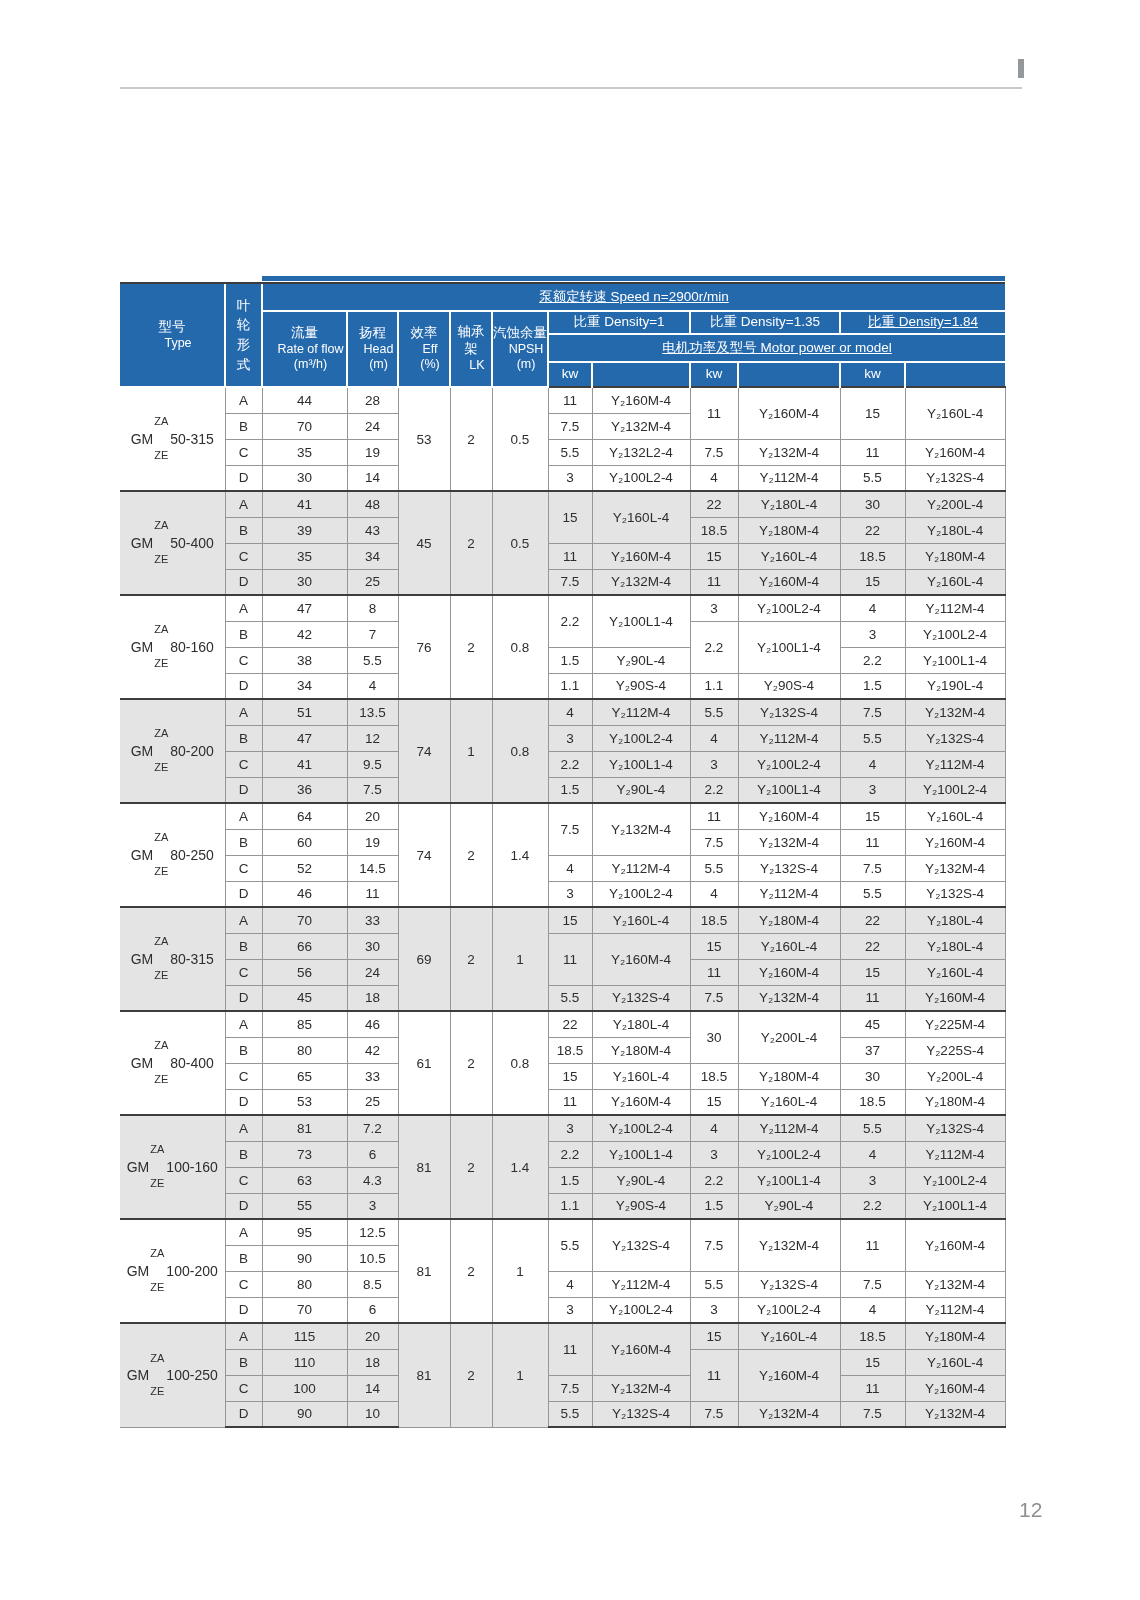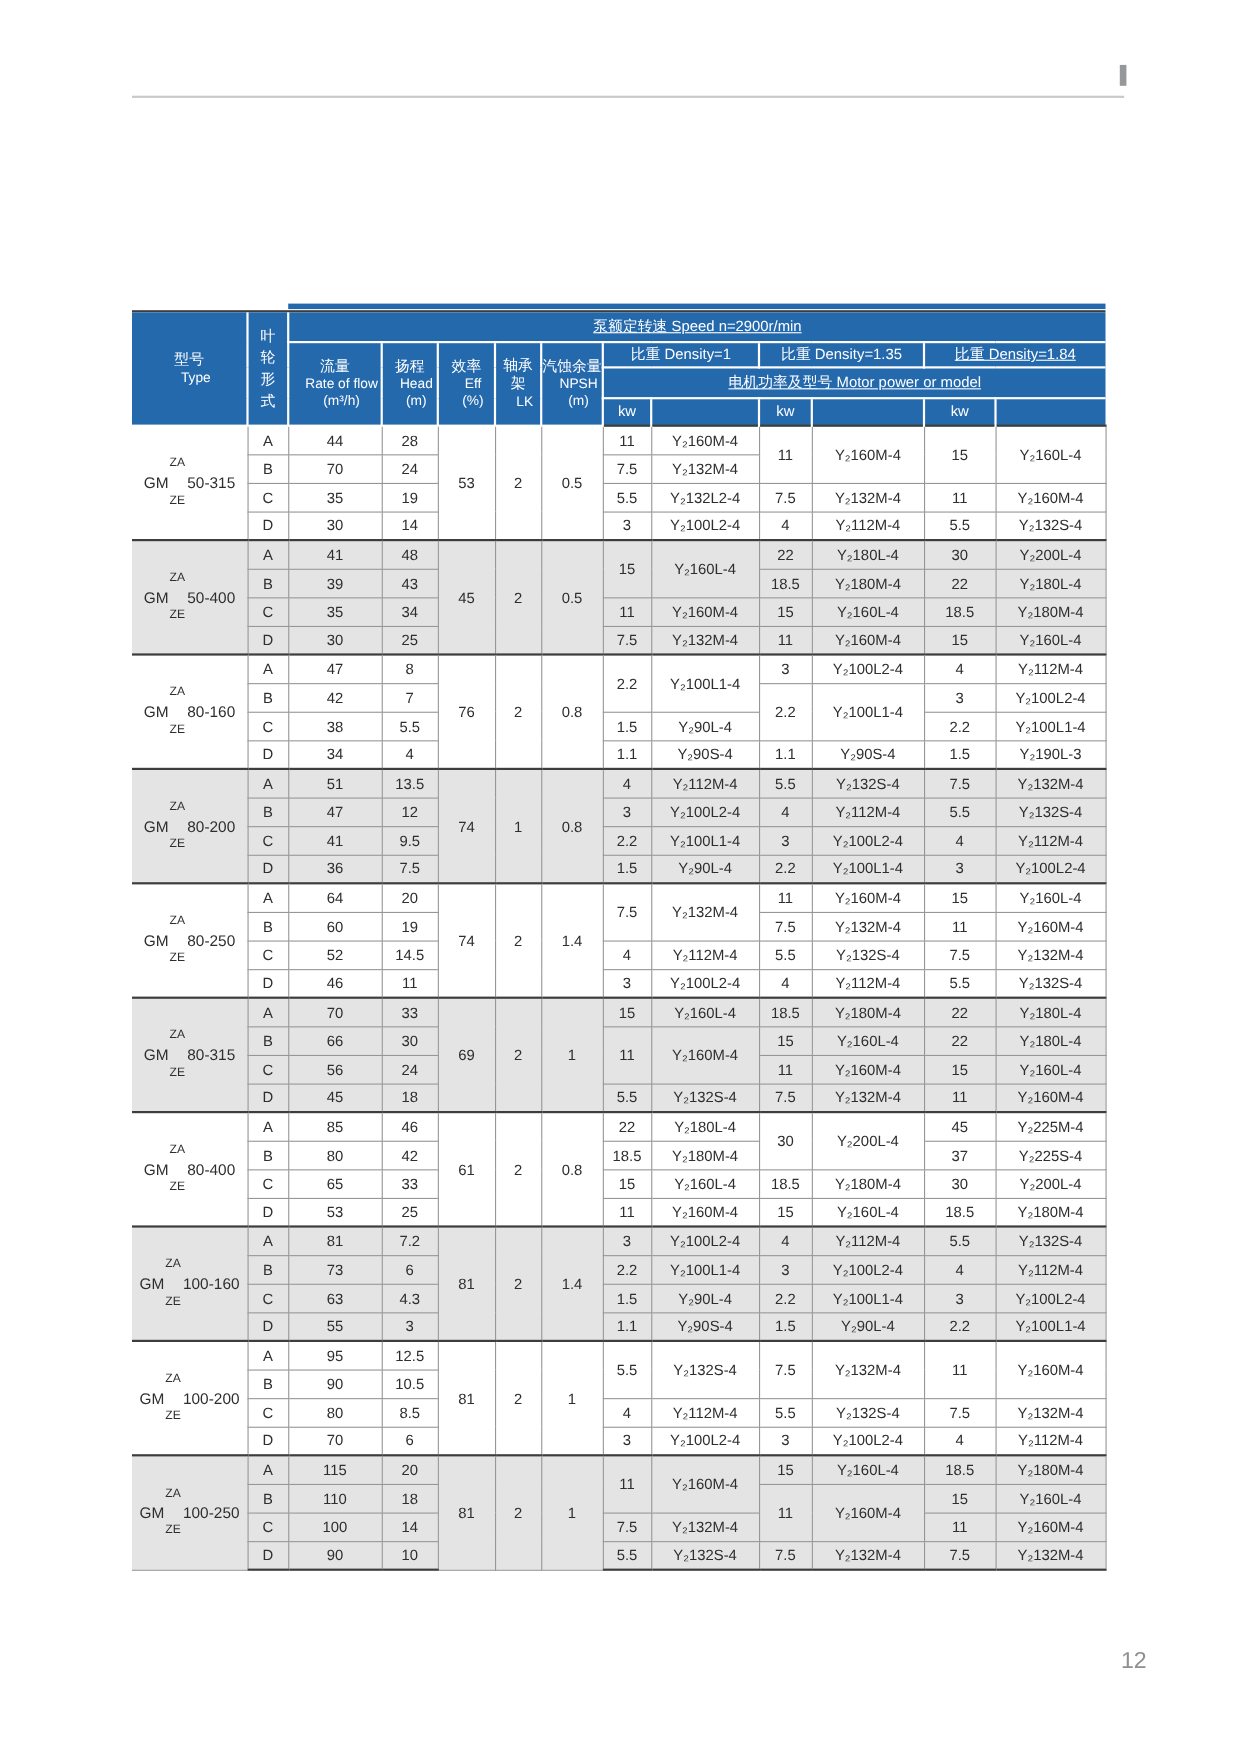--- a/index.html
+++ b/index.html
@@ -279,21 +279,21 @@
         </tr>
         <tr>
           <td>D</td>
           <td>34</td>
           <td>4</td>
           <td>1.1</td>
           <td>Y₂90S-4</td>
           <td>1.1</td>
           <td>Y₂90S-4</td>
           <td>1.5</td>
-          <td>Y₂190L-3</td>
+          <td>Y₂190L-4</td>
         </tr>
         <tr class="group-start shaded">
           <td rowspan="4" class="cell-model">
             <div class="model-label">
               <span>GM</span>
               <span class="m-variants">
                 <span>ZA</span>
                 <span>ZE</span>
               </span>
               <span class="m-size">80-200</span>

